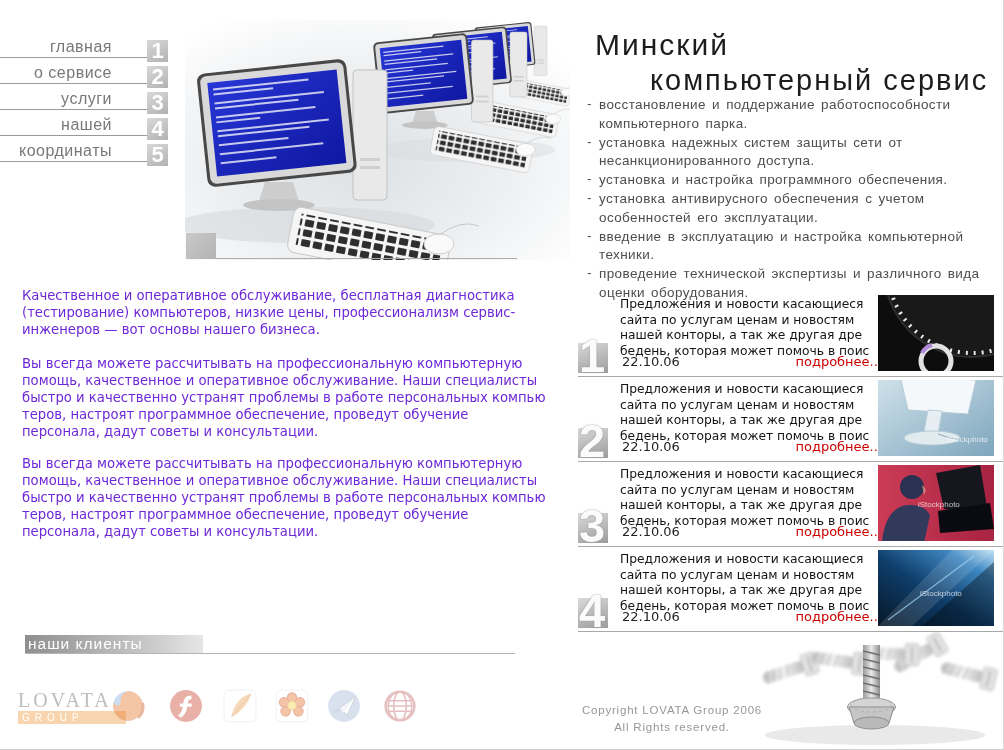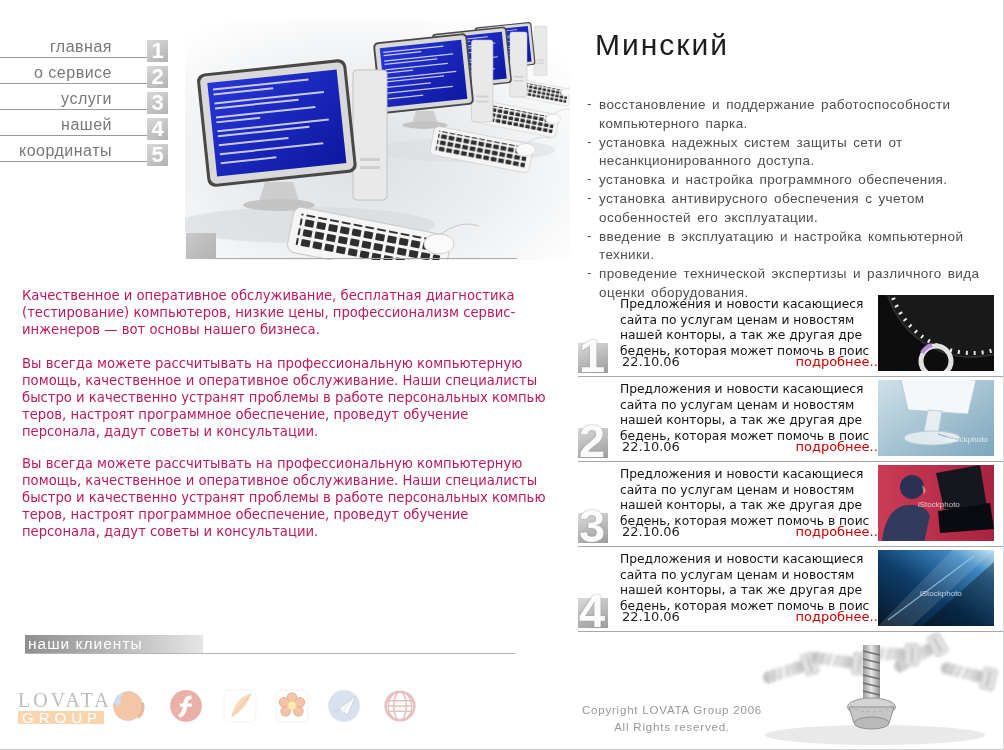--- a/index.html
+++ b/index.html
@@ -26,21 +26,21 @@
   .title{position:absolute;left:595px;top:28px;color:#1c1c1c;font-family:"Liberation Sans",sans-serif;font-weight:300;}
   .title-l1{font-size:30px;letter-spacing:2px;}
   .title-l2{font-size:29px;letter-spacing:2px;margin-left:55px;margin-top:2px;}
   
   .services{position:absolute;left:586px;top:96px;width:416px;margin:0;padding:0;list-style:none;
     font-family:"Liberation Sans",sans-serif;font-size:13.5px;line-height:18.8px;color:#4d4d4d;
     letter-spacing:.4px;word-spacing:2px;}
   .services li{position:relative;padding-left:13px;}
   .services .dash{position:absolute;left:1px;top:-1px;}
   
-  .about{position:absolute;left:22px;top:272px;width:528px;color:#be185d;
+  .about{position:absolute;left:22px;top:272px;width:528px;color:#6d28d9;
     font-size:13.2px;line-height:16.8px;}
   .about p{margin:16px 0 0 0;}
   .about p.gap{margin-top:18px;}
   
   .news{position:absolute;left:578px;top:292px;width:426px;}
   .news-item{position:relative;height:84px;border-bottom:1px solid #a8a8a8;cursor:pointer;}
   .news-numbox{position:absolute;left:0;bottom:3px;width:30px;height:30px;
     background:linear-gradient(160deg,#dadada,#9c9c9c);}
   .news-num{position:absolute;left:1px;bottom:-2px;font-size:47px;line-height:44px;font-weight:bold;
     color:#fbfbfb;text-shadow:0 0 2px #979797;font-family:"Liberation Sans",sans-serif;}
@@ -52,22 +52,22 @@
   
   .clients-rule{position:absolute;left:25px;top:635px;width:490px;height:18px;border-bottom:1px solid #b5b5b5;}
   .clients-bar{position:absolute;left:0;top:0;width:178px;height:18px;
     background:linear-gradient(90deg,#8f8f8f,#c9c9c9 70%,#e6e6e6);}
   .clients-heading{position:absolute;left:3px;top:0;font-family:"Liberation Sans",sans-serif;
     font-size:15.5px;line-height:18px;color:#fff;letter-spacing:1px;white-space:nowrap;}
   .logos{position:absolute;left:0;top:686px;width:560px;height:52px;padding-left:40px;}
   .lovata{position:absolute;left:18px;top:4px;opacity:.75;cursor:pointer;}
   .lovata-name{font-family:"Liberation Serif","DejaVu Serif",serif;font-size:20px;color:#a7a7a7;
     letter-spacing:3px;line-height:20px;}
-  .lovata-bar{width:86px;height:13px;background:#f6c894;margin-top:1px;
-    font-family:"Liberation Sans",sans-serif;font-size:15px;color:#fff;letter-spacing:5px;
+  .lovata-bar{width:108px;height:13px;background:#f6c894;margin-top:1px;
+    font-family:"Liberation Sans",sans-serif;font-size:10px;color:#fff;letter-spacing:5px;
     line-height:13px;padding-left:4px;box-sizing:border-box;}
   .client-icon{position:absolute;top:2px;width:36px;height:36px;opacity:.42;cursor:pointer;}
   
   .copyright{position:absolute;left:572px;top:702px;width:200px;text-align:center;
     font-family:"Liberation Sans",sans-serif;font-size:11.5px;color:#979797;
     letter-spacing:.8px;line-height:17px;}
   .screws{position:absolute;right:2px;bottom:2px;width:256px;height:120px;}
 </style>
 </head>
 <body>
@@ -154,20 +154,21 @@
     <use href="#station" transform="translate(292,0) scale(0.38)"></use>
     <use href="#station" transform="translate(250,4) scale(0.50)"></use>
     <use href="#station" transform="translate(192,10) scale(0.63)"></use>
     <use href="#station" transform="translate(18,34) scale(1)"></use>
   </svg>
   <div class="hero-corner"></div>
   <div class="hero-rule"></div>
 
   <div class="title">
     <div class="title-l1">Минский</div>
+    <div class="title-l2">компьютерный сервис</div>
   </div>
 
   <ul class="services">
     <li><span class="dash">-</span><span>восстановление и поддержание работоспособности компьютерного парка.</span></li>
     <li><span class="dash">-</span><span>установка надежных систем защиты сети от несанкционированного доступа.</span></li>
     <li><span class="dash">-</span><span>установка и настройка программного обеспечения.</span></li>
     <li><span class="dash">-</span><span>установка антивирусного обеспечения с учетом особенностей его эксплуатации.</span></li>
     <li><span class="dash">-</span><span>введение в эксплуатацию и настройка компьютерной техники.</span></li>
     <li><span class="dash">-</span><span>проведение технической экспертизы и различного вида оценки оборудования.</span></li>
   </ul>

